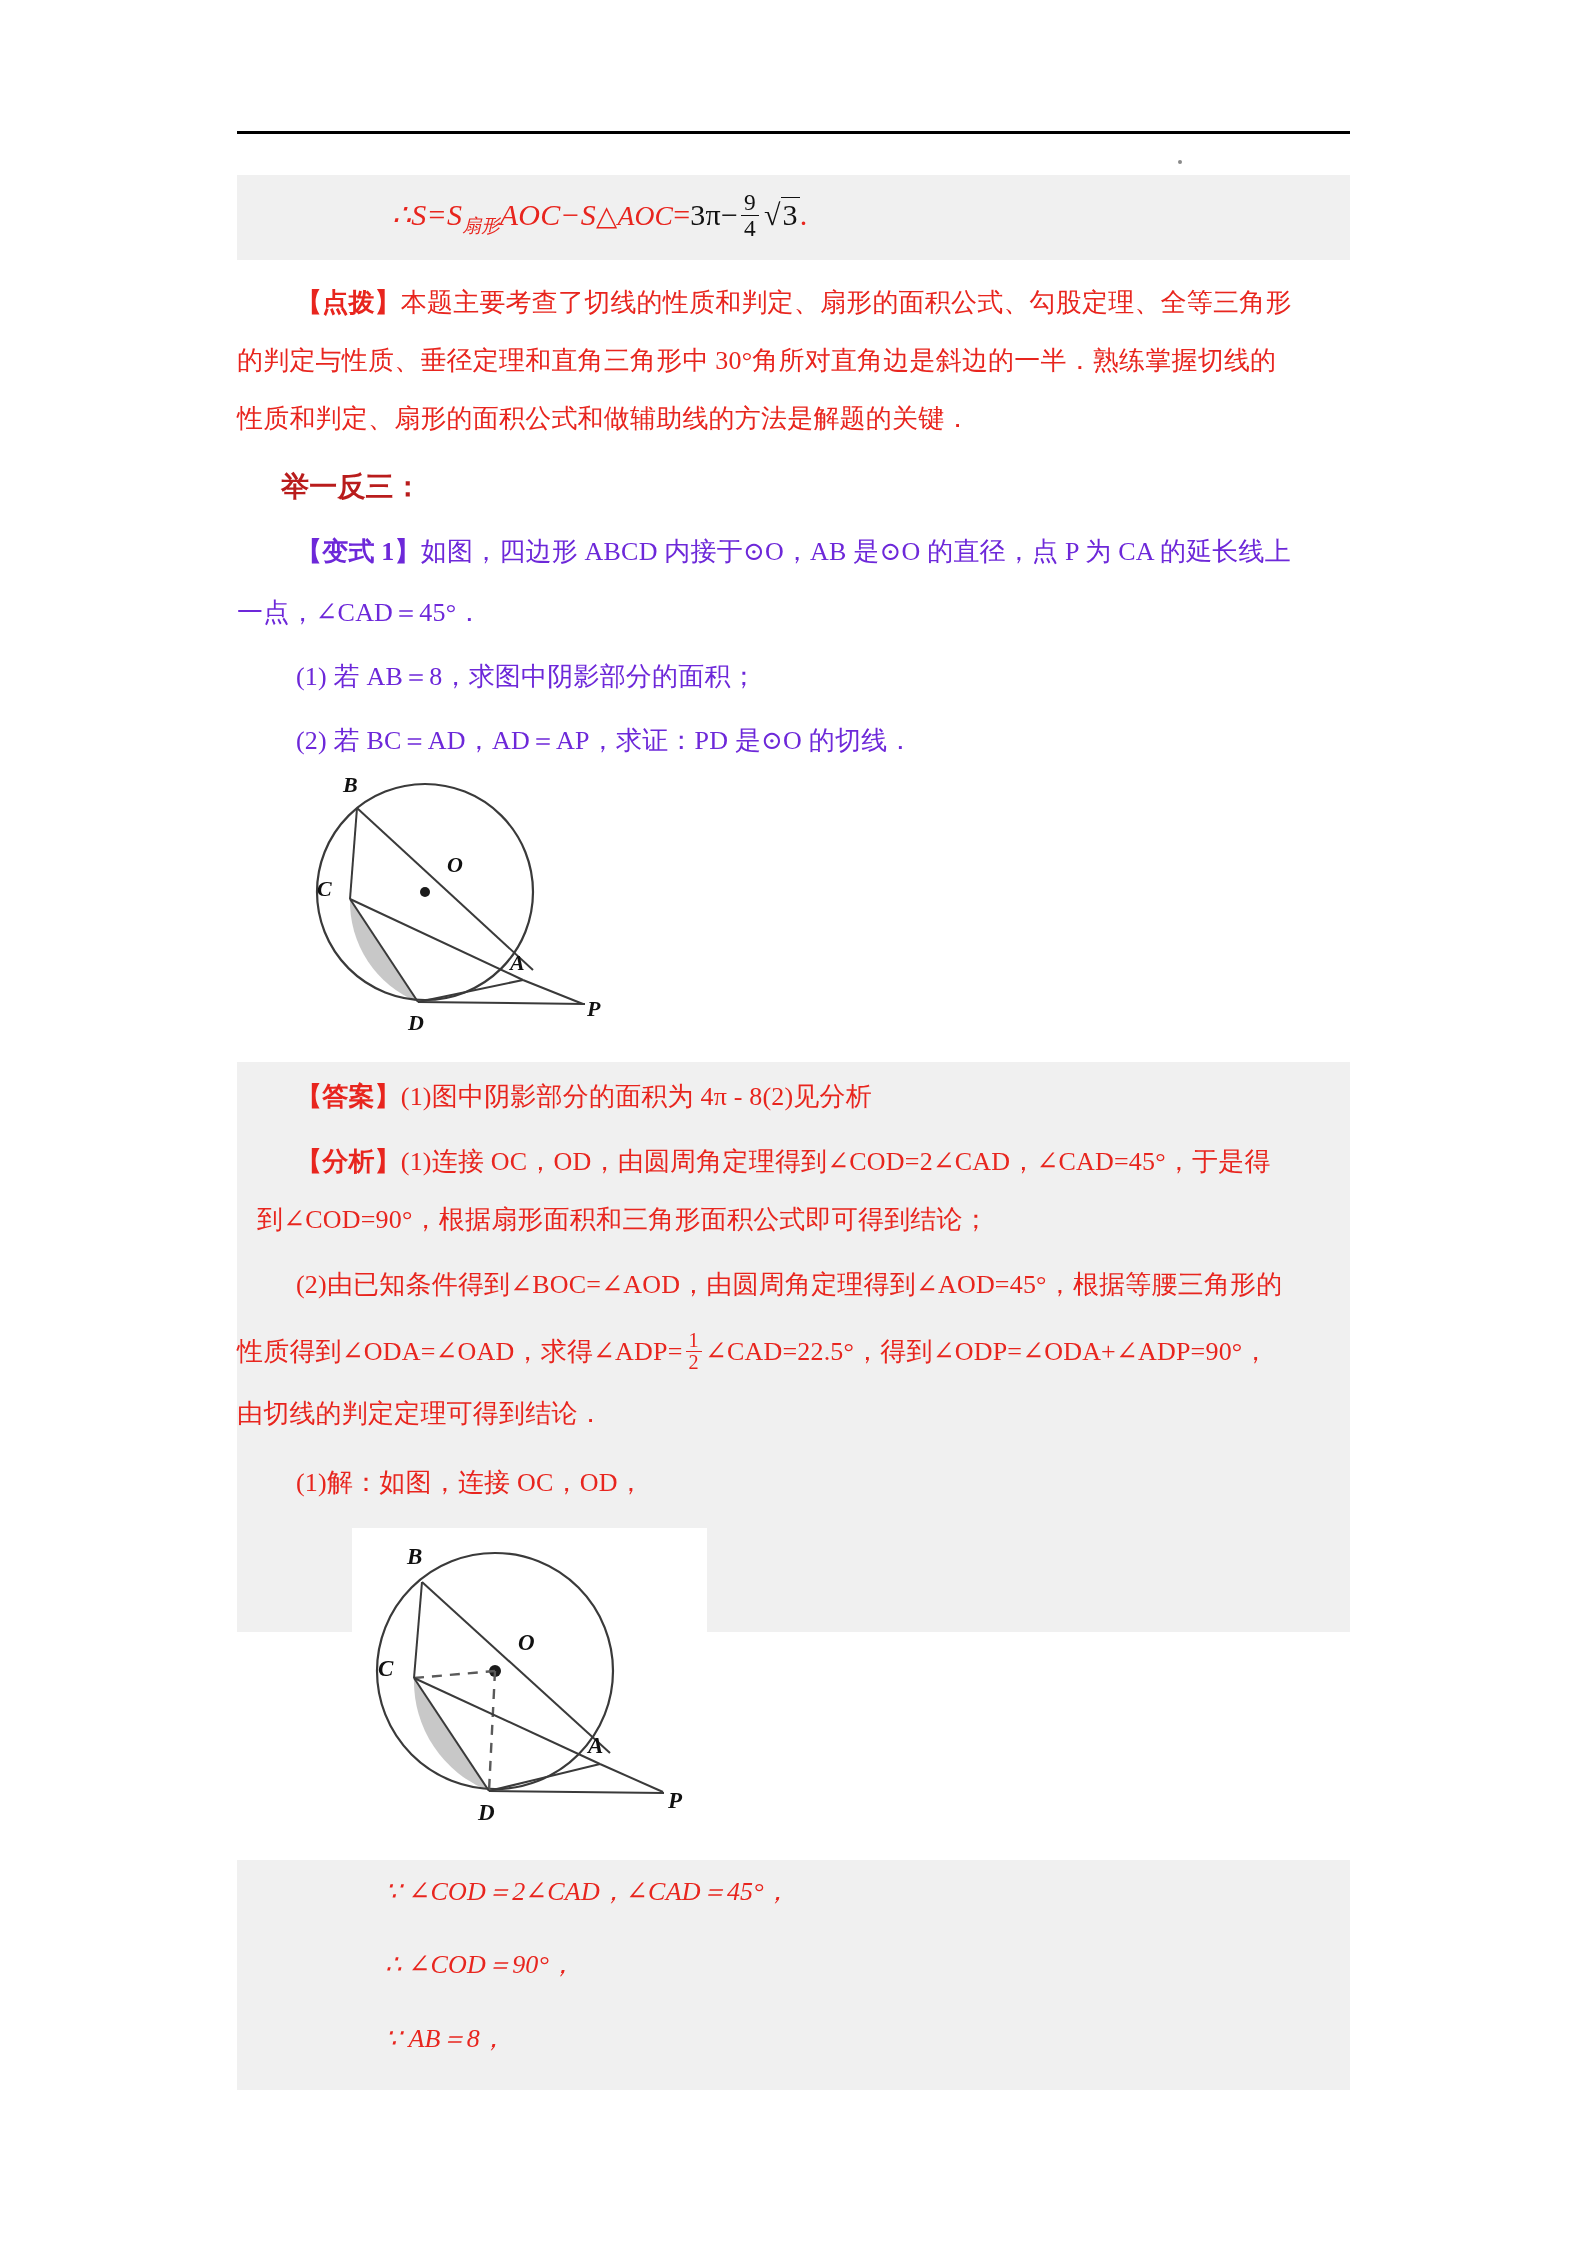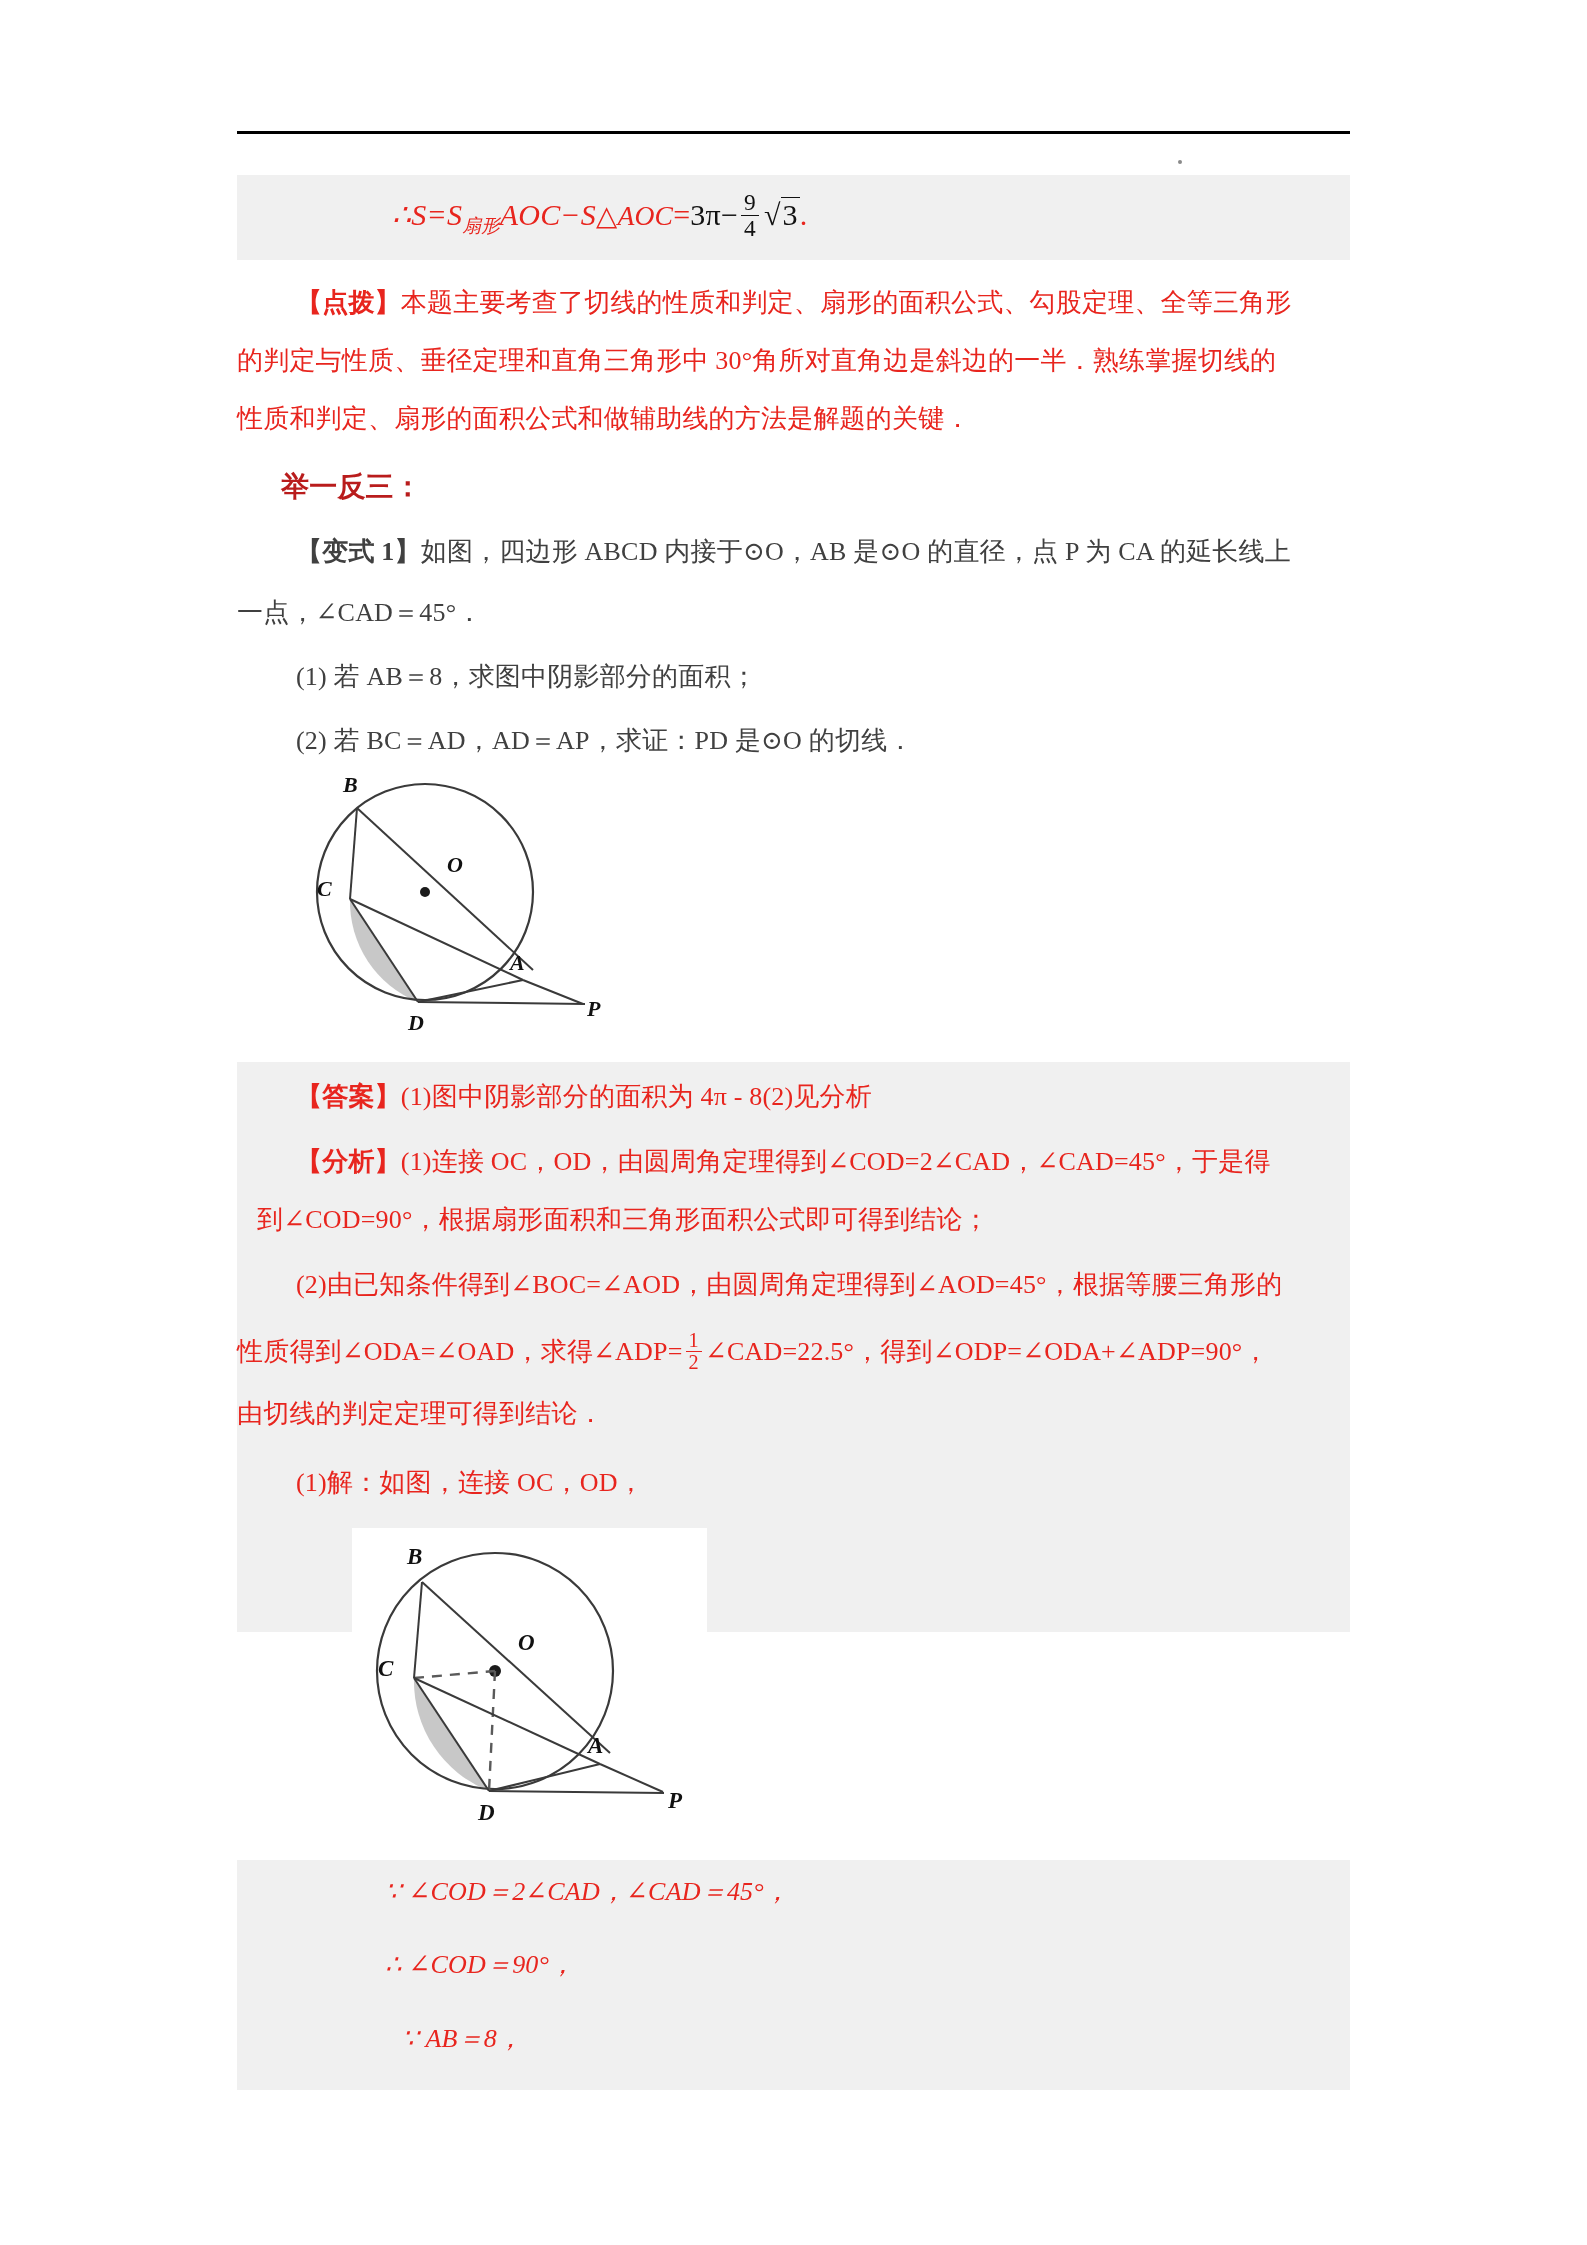--- a/index.html
+++ b/index.html
@@ -50,21 +50,21 @@
   .shade-3 { top: 1860px; height: 230px; }
 
   .txt {
     position: absolute;
     color: #e8251e;
     font-size: 26px;
     line-height: 34px;
     letter-spacing: 0.2px;
     white-space: nowrap;
   }
-  .txt.black { color: #404040; }
+  .txt.black { color: #6d28d9; }
   .txt.magenta { color: #b91c1c; font-weight: bold; }
   .bold { font-weight: bold; }
   .it { font-style: italic; }
 
   
   .frac {
     display: inline-block;
     vertical-align: -0.45em;
     text-align: center;
     font-size: 0.78em;
@@ -217,17 +217,17 @@
   </div>
 
   <div class="shade shade-3"></div>
 
   <div class="txt" style="left:385px; top:1875px;">
     <span class="it">∵</span>&nbsp;<span class="it">∠COD＝2∠CAD，∠CAD＝45°，</span>
   </div>
   <div class="txt" style="left:385px; top:1948px;">
     <span class="it">∴</span>&nbsp;<span class="it">∠COD＝90°，</span>
   </div>
-  <div class="txt" style="left:385px; top:2022px;margin-left:17px;">
+  <div class="txt" style="left:385px; top:2022px;">
     <span class="it">∵</span>&nbsp;<span class="it">AB＝8，</span>
   </div>
 
 </div>
 
 </body></html>

